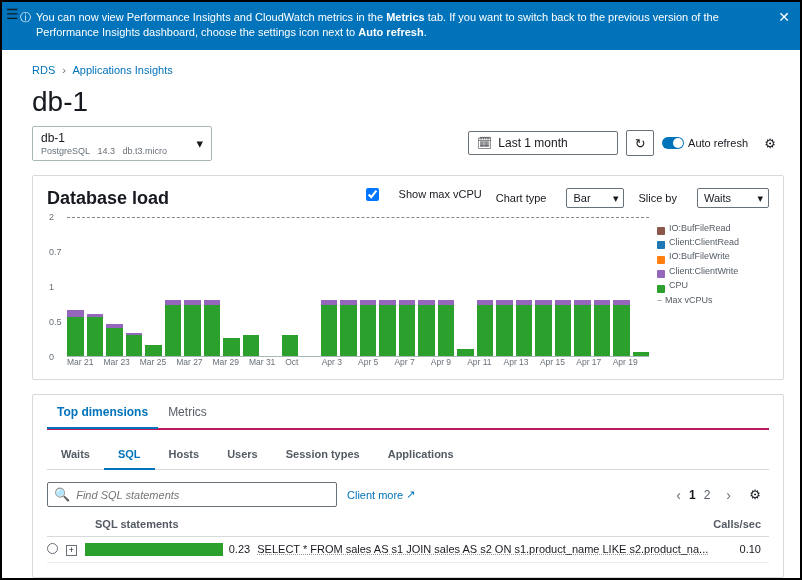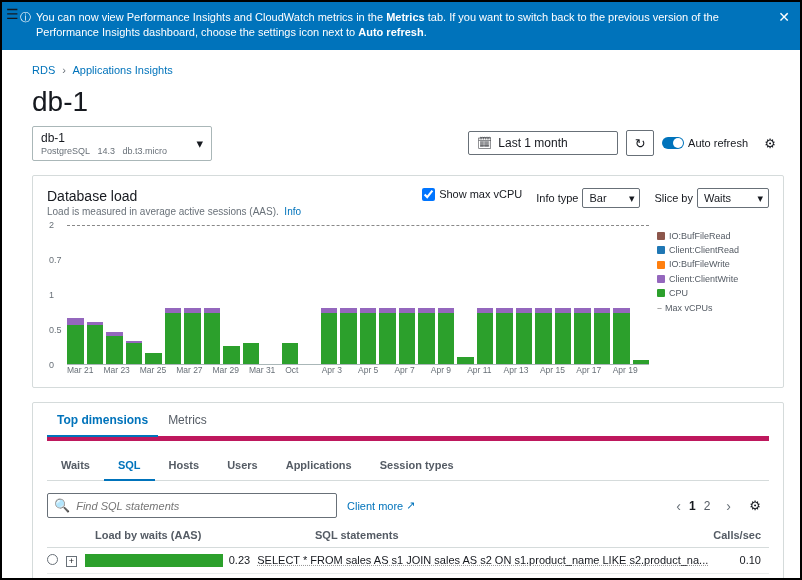--- a/index.html
+++ b/index.html
@@ -21,41 +21,41 @@
   .db-select .meta { font-size: 9px; color: #687078; margin-top: 1px; }
   .db-select .caret { position: absolute; right: 8px; top: 50%; transform: translateY(-50%); }
   .spacer { flex: 1; }
   .range-btn { border: 1px solid #687078; border-radius: 2px; background: #fff; padding: 4px 8px; display: flex; align-items: center; gap: 6px; font-size: 12px; cursor: pointer; width: 150px; }
   .icon-btn { border: 1px solid #687078; border-radius: 2px; background: #fff; width: 28px; height: 26px; display: flex; align-items: center; justify-content: center; cursor: pointer; }
   .toggle { display: flex; align-items: center; gap: 4px; font-size: 11px; }
   .toggle .track { width: 22px; height: 12px; background: #0073bb; border-radius: 12px; position: relative; }
   .toggle .knob { width: 10px; height: 10px; background: #fff; border-radius: 50%; position: absolute; top: 1px; right: 1px; }
   .panel { border: 1px solid #d5dbdb; border-radius: 2px; padding: 12px 14px; margin-bottom: 14px; }
   .panel-head { display: flex; align-items: flex-start; gap: 14px; }
-  .panel-title { font-size: 14px; font-weight: 400; }
+  .panel-title { font-size: 18px; font-weight: 700; }
   .panel-sub { font-size: 10px; color: #687078; margin-top: 2px; }
   .info-link { color: #0073bb; font-size: 10px; cursor: pointer; }
-  .chk-row { display: flex; align-items: center; gap: 4px; font-size: 11px; }
+  .chk-row { display: flex; align-items: center; gap: 20px; font-size: 11px; }
   .select-mini { border: 1px solid #687078; border-radius: 2px; padding: 3px 20px 3px 6px; font-size: 11px; position: relative; cursor: pointer; }
   .select-mini .caret { position: absolute; right: 5px; top: 50%; transform: translateY(-50%); }
   .chart-area { display: flex; margin-top: 8px; }
   .chart-main { flex: 1; position: relative; }
   .chart-title-small { font-size: 10px; font-weight: 700; margin-bottom: 2px; margin-left: 20px; }
   .chart-grid { position: relative; height: 140px; margin-left: 20px; }
   .ylabel { position: absolute; left: -18px; font-size: 9px; color: #687078; transform: translateY(-50%); }
   .bars { position: absolute; left: 0; right: 0; bottom: 0; height: 140px; display: flex; align-items: flex-end; gap: 3px; border-bottom: 1px solid #aab7b8; }
   .bar { flex: 1; display: flex; flex-direction: column-reverse; }
   .dashed-line { position: absolute; left: 0; right: 0; border-top: 1px dashed #888; }
   .xlabels { display: flex; margin-left: 20px; }
   .xlabels span { flex: 2; font-size: 8.5px; color: #687078; text-align: left; }
   .legend { width: 120px; font-size: 9px; color: #545b64; padding-left: 8px; padding-top: 4px; line-height: 1.6; }
-  .legend-item { display: flex; align-items: center; gap: 4px; }
+  .legend-item { display: flex; align-items: flex-end; gap: 4px; }
   .sw { width: 8px; height: 8px; border-radius: 1px; display: inline-block; flex-shrink: 0; }
   .outer-tabs { border: 1px solid #d5dbdb; border-radius: 2px; padding: 0 14px 14px 14px; }
-  .tabs-row { display: flex; border-bottom: 5px solid #be185d; }
+  .tabs-row { display: flex; border-bottom: 2px solid #be185d; }
   .tab { padding: 10px 10px 8px 10px; font-size: 12px; color: #545b64; cursor: pointer; }
   .tab.active { color: #0073bb; font-weight: 700; border-bottom: 2px solid #0073bb; margin-bottom: -1px; }
   .subtabs-row { display: flex; gap: 0; margin-top: 10px; border-bottom: 1px solid #d5dbdb; }
   .subtab { padding: 8px 14px; font-size: 11px; font-weight: 700; color: #545b64; cursor: pointer; }
   .subtab.active { color: #0073bb; border-bottom: 2px solid #0073bb; margin-bottom: -1px; }
   .search-row { display: flex; align-items: center; gap: 10px; margin-top: 12px; }
   .search-box { border: 1px solid #687078; border-radius: 2px; padding: 4px 6px; display: flex; align-items: center; gap: 6px; width: 290px; }
   .search-box input { border: none; outline: none; font-size: 11px; color: #687078; font-style: italic; flex: 1; }
   .learn-more { color: #0073bb; font-size: 11px; display: flex; align-items: center; gap: 3px; cursor: pointer; }
   .pagination { display: flex; align-items: center; gap: 8px; font-size: 12px; }
@@ -123,30 +123,27 @@
     </div>
     <div class="icon-btn" style="border:none;">
       <span>⚙</span>
     </div>
   </div>
 
   <div class="panel">
     <div class="panel-head">
       <div style="flex:1">
         <div class="panel-title">Database load</div>
-        <div class="panel-sub">
-          <span>Load is measured in average active sessions (AAS).</span>&nbsp;&nbsp;<span class="info-link">Info</span>
-        </div>
       </div>
       <label class="chk-row">
         <input type="checkbox" checked="" style="">
         <span>Show max vCPU</span>
       </label>
       <div class="chk-row">
-        <span>Info type</span>
+        <span>Chart type</span>
         <div class="select-mini" style="width:58px;">
           <span>Bar</span><span class="caret">▾</span>
         </div>
       </div>
       <div class="chk-row">
         <span>Slice by</span>
         <div class="select-mini" style="width:72px;">
           <span>Waits</span><span class="caret">▾</span>
         </div>
       </div>
@@ -325,22 +322,22 @@
   <div class="outer-tabs">
     <div class="tabs-row">
       <div class="tab active">Top dimensions</div>
       <div class="tab">Metrics</div>
     </div>
     <div class="subtabs-row" id="subtabs">
           <div class="subtab">Waits</div>
           <div class="subtab active">SQL</div>
           <div class="subtab">Hosts</div>
           <div class="subtab">Users</div>
+          <div class="subtab">Session types</div>
           <div class="subtab">Applications</div>
-          <div class="subtab">Session types</div>
         </div>
     <div class="search-row">
       <div class="search-box">
         <span>🔍</span>
         <input placeholder="Find SQL statements" style="">
       </div>
       <div class="learn-more">
         <span>Client more</span>
             <span>↗</span>
       </div>
@@ -351,21 +348,20 @@
         <span class="arrow">›</span>
       </div>
       <div class="icon-btn" style="border:none;">
         <span>⚙</span>
       </div>
     </div>
     <div class="table">
       <div class="thead">
         <div class="col-chk"></div>
         <div class="col-exp"></div>
-        <div class="col-load">Load by waits (AAS)</div>
         <div class="col-sql">SQL statements</div>
         <div class="col-calls">Calls/sec</div>
       </div>
       <div id="trows">
             <div class="trow">
               <div class="col-chk"><span class="radio"></span></div>
               <div class="col-exp"><span class="expand-box">+</span></div>
               <div class="col-load">
                 <div class="load-bar-wrap">
                   <div class="load-bar" style="width:80%"></div>

